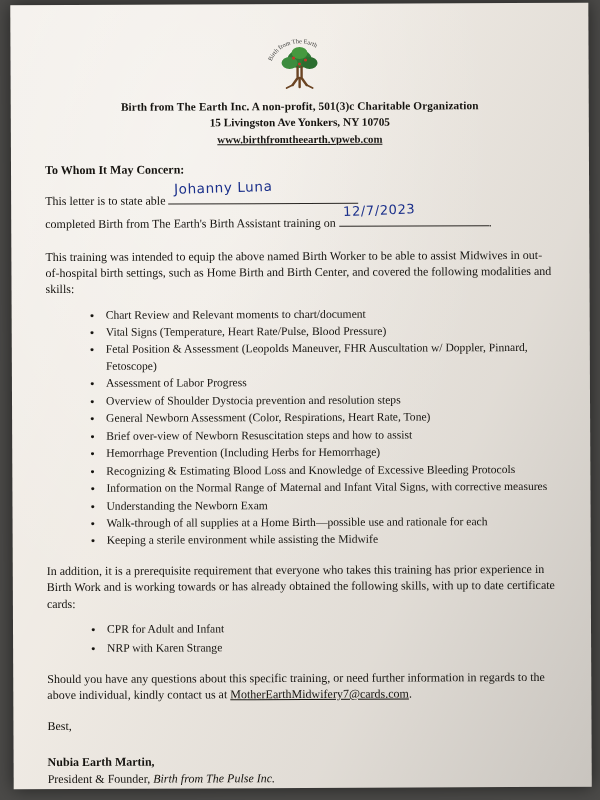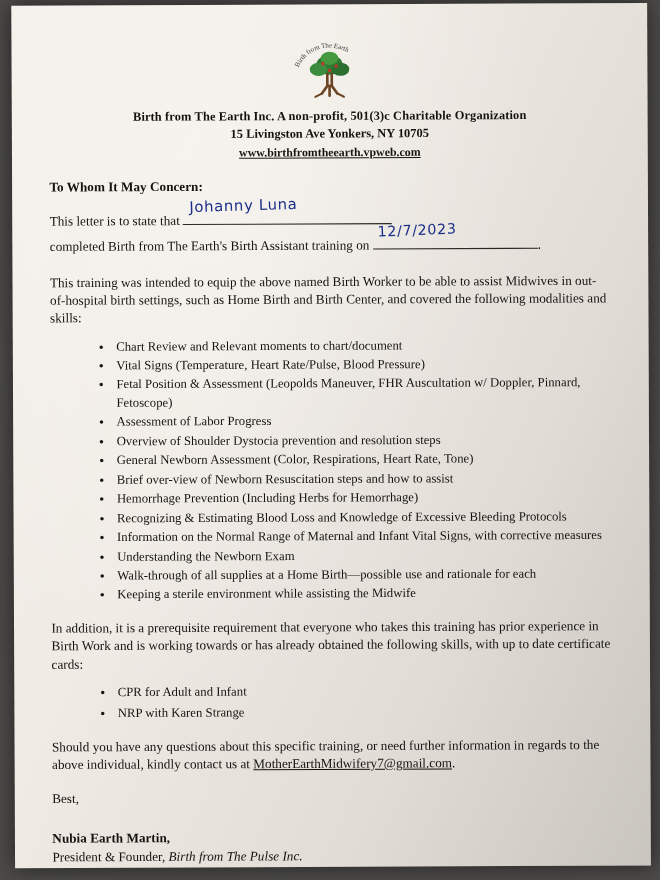--- a/index.html
+++ b/index.html
@@ -184,21 +184,21 @@
         </div>
       </div>
 
       <div class="org-line">Birth from The Earth Inc. A non-profit, 501(3)c Charitable Organization</div>
       <div class="org-addr">15 Livingston Ave Yonkers, NY 10705</div>
       <div class="org-url">www.birthfromtheearth.vpweb.com</div>
 
       <div class="salutation">To Whom It May Concern:</div>
 
       <div class="fill-line">
-        <span>This letter is to state that</span>
+        <span>This letter is to state able</span>
         <span class="blank" style="width:190px;">
           <span class="hand">Johanny Luna</span>
         </span>
       </div>
 
       <div class="fill-line">
         <span>completed Birth from The Earth's Birth Assistant training on</span>
         <span class="blank" style="width:150px;">
           <span class="hand date">12/7/2023</span>
         </span><span>.</span>
@@ -222,21 +222,21 @@
         <li>Keeping a sterile environment while assisting the Midwife</li>
       </ul>
 
       <p class="body">In addition, it is a prerequisite requirement that everyone who takes this training has prior experience in Birth Work and is working towards or has already obtained the following skills, with up to date certificate cards:</p>
 
       <ul class="bullets short">
         <li>CPR for Adult and Infant</li>
         <li>NRP with Karen Strange</li>
       </ul>
 
-      <p class="body"><span>Should you have any questions about this specific training, or need further information in regards to the above individual, kindly contact us at </span><span class="underline">MotherEarthMidwifery7@gmail.com</span><span>.</span></p>
+      <p class="body"><span>Should you have any questions about this specific training, or need further information in regards to the above individual, kindly contact us at </span><span class="underline">MotherEarthMidwifery7@cards.com</span><span>.</span></p>
 
       <div class="closing">Best,</div>
 
       <div class="sign-block">
         <div class="sign-name">Nubia Earth Martin,</div>
         <div class="sign-title"><span>President &amp; Founder, </span><i>Birth from The Pulse Inc.</i></div>
         <div>MS in Midwifery</div>
       </div>
 
     </div>

